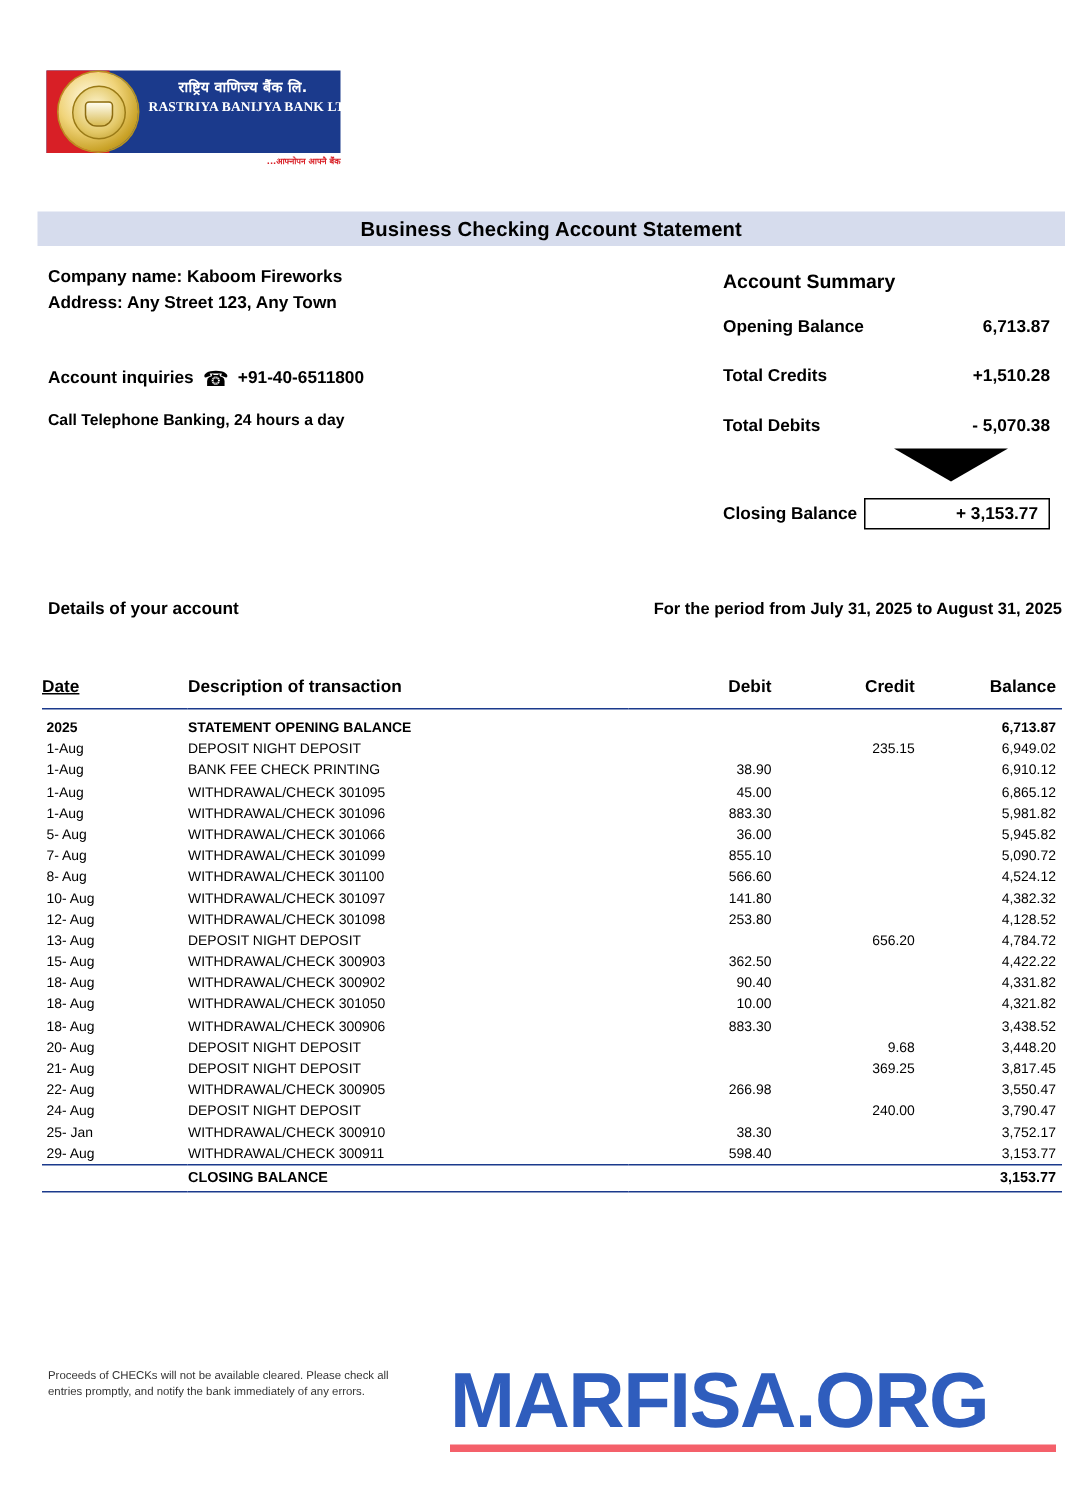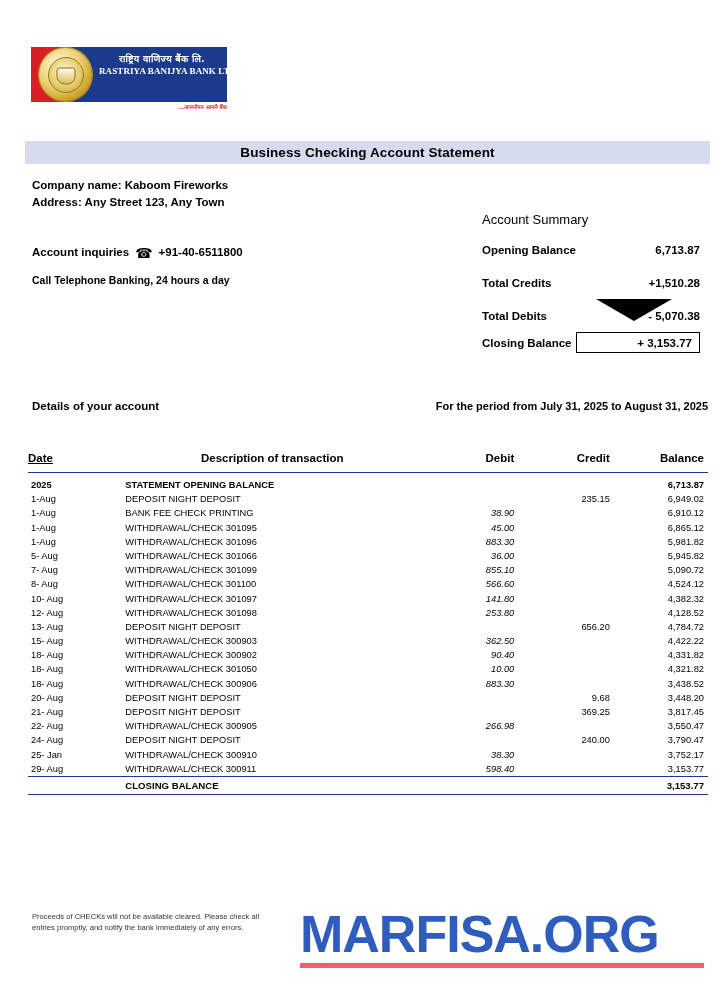--- a/index.html
+++ b/index.html
@@ -173,23 +173,22 @@
 
   
   .summary {
     position: absolute;
     left: 482px;
     top: 180px;
     width: 218px;
   }
   .summary-title {
     font-size: 13px;
-    font-weight: normal;
+    font-weight: bold;
     margin-bottom: 17px;
-    margin-top: 32px;
   }
   .sum-row {
     display: flex;
     justify-content: space-between;
     align-items: baseline;
     font-size: 11.5px;
     font-weight: bold;
     margin-bottom: 21px;
   }
   .sum-row .val { white-space: nowrap; }
@@ -254,26 +253,26 @@
     text-align: left;
     padding: 0 0 8px 0;
     border-bottom: 1.6px solid #1b3a8c;
   }
   .txn td {
     font-size: 9.3px;
     padding: 2.1px 0;
     white-space: nowrap;
   }
   .txn thead th.c-date { width: 100px; text-decoration: underline; }
-  .txn thead th.c-desc { width: 300px; text-align: center; }
+  .txn thead th.c-desc { width: 300px; }
   .txn thead th.c-debit { width: 98px; text-align: right; padding-right: 6px; }
   .txn thead th.c-credit { width: 92px; text-align: right; padding-right: 6px; }
   .txn thead th.c-bal { width: 90px; text-align: right; padding-right: 4px; }
   .txn td.c-date { padding-left: 3px; }
-  .txn td.c-debit { text-align: right; padding-right: 6px; font-style: italic; }
+  .txn td.c-debit { text-align: right; padding-right: 6px; }
   .txn td.c-credit { text-align: right; padding-right: 6px; }
   .txn td.c-bal { text-align: right; padding-right: 4px; }
   .txn tr.bold td { font-weight: bold; }
   .txn tbody tr:first-child td { padding-top: 7px; }
   .txn tr.closing td {
     border-top: 1.6px solid #1b3a8c;
     border-bottom: 1.6px solid #1b3a8c;
     font-weight: bold;
     font-size: 9.6px;
     padding-top: 3px;

